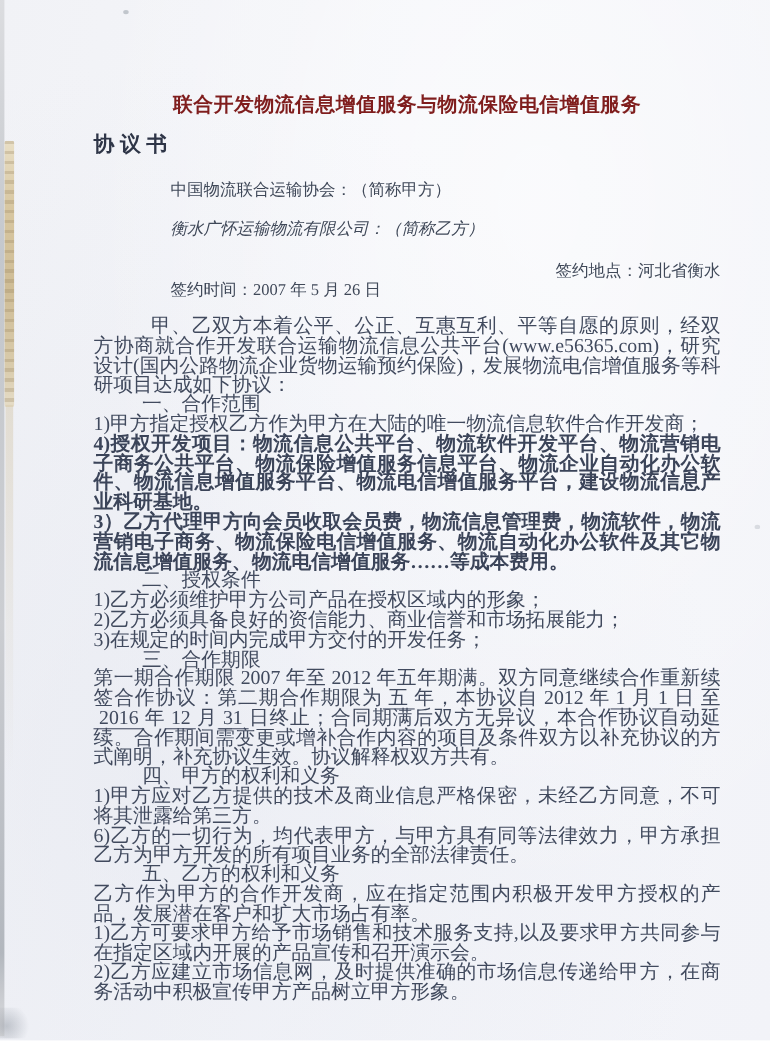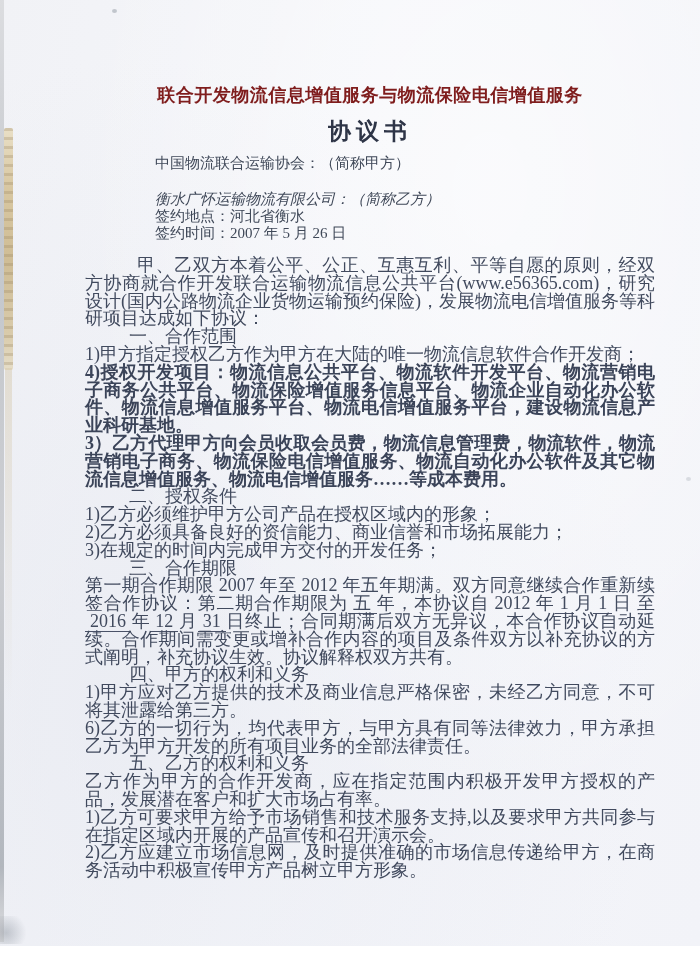--- a/index.html
+++ b/index.html
@@ -48,27 +48,27 @@
     position:absolute;left:0;top:0;width:700px;
     color:#414a5e;
   }
   .doc-title{
     margin:84px 45px 0 85px;
     text-align:center;font-size:18px;font-weight:700;color:#7f1d1d;
     letter-spacing:.5px;line-height:22px;
   }
   .doc-subtitle{
     margin:15px 45px 0 85px;
-    text-align:center;font-size:23px;font-weight:700;color:#2e3547;
+    text-align:left;font-size:19px;font-weight:700;color:#2e3547;
     letter-spacing:5px;line-height:22px;
   }
   .meta{margin:0 45px 0 155px;font-size:15px;line-height:17px;color:#3f4858;}
-  .meta.party-a{margin-top:12px;}
+  .meta.party-a{margin-top:22px;}
   .meta.party-b{margin-top:19px;font-style:italic;}
-  .meta.place{}
+  .meta.place{margin-top:21px;text-align:right;}
   .meta.date{margin-top:0;}
   .body{
     margin:15px 51px 0 85px;width:570px;
     font-size:18px;line-height:17.8px;text-align:justify;
     color:#414a5e;
   }
   .body p{margin:0;}
   .p-indent{text-indent:2.9em;}
   .sec-heading{padding-left:44px;}
   .clause-bold{font-weight:700;color:#3b4459;}

